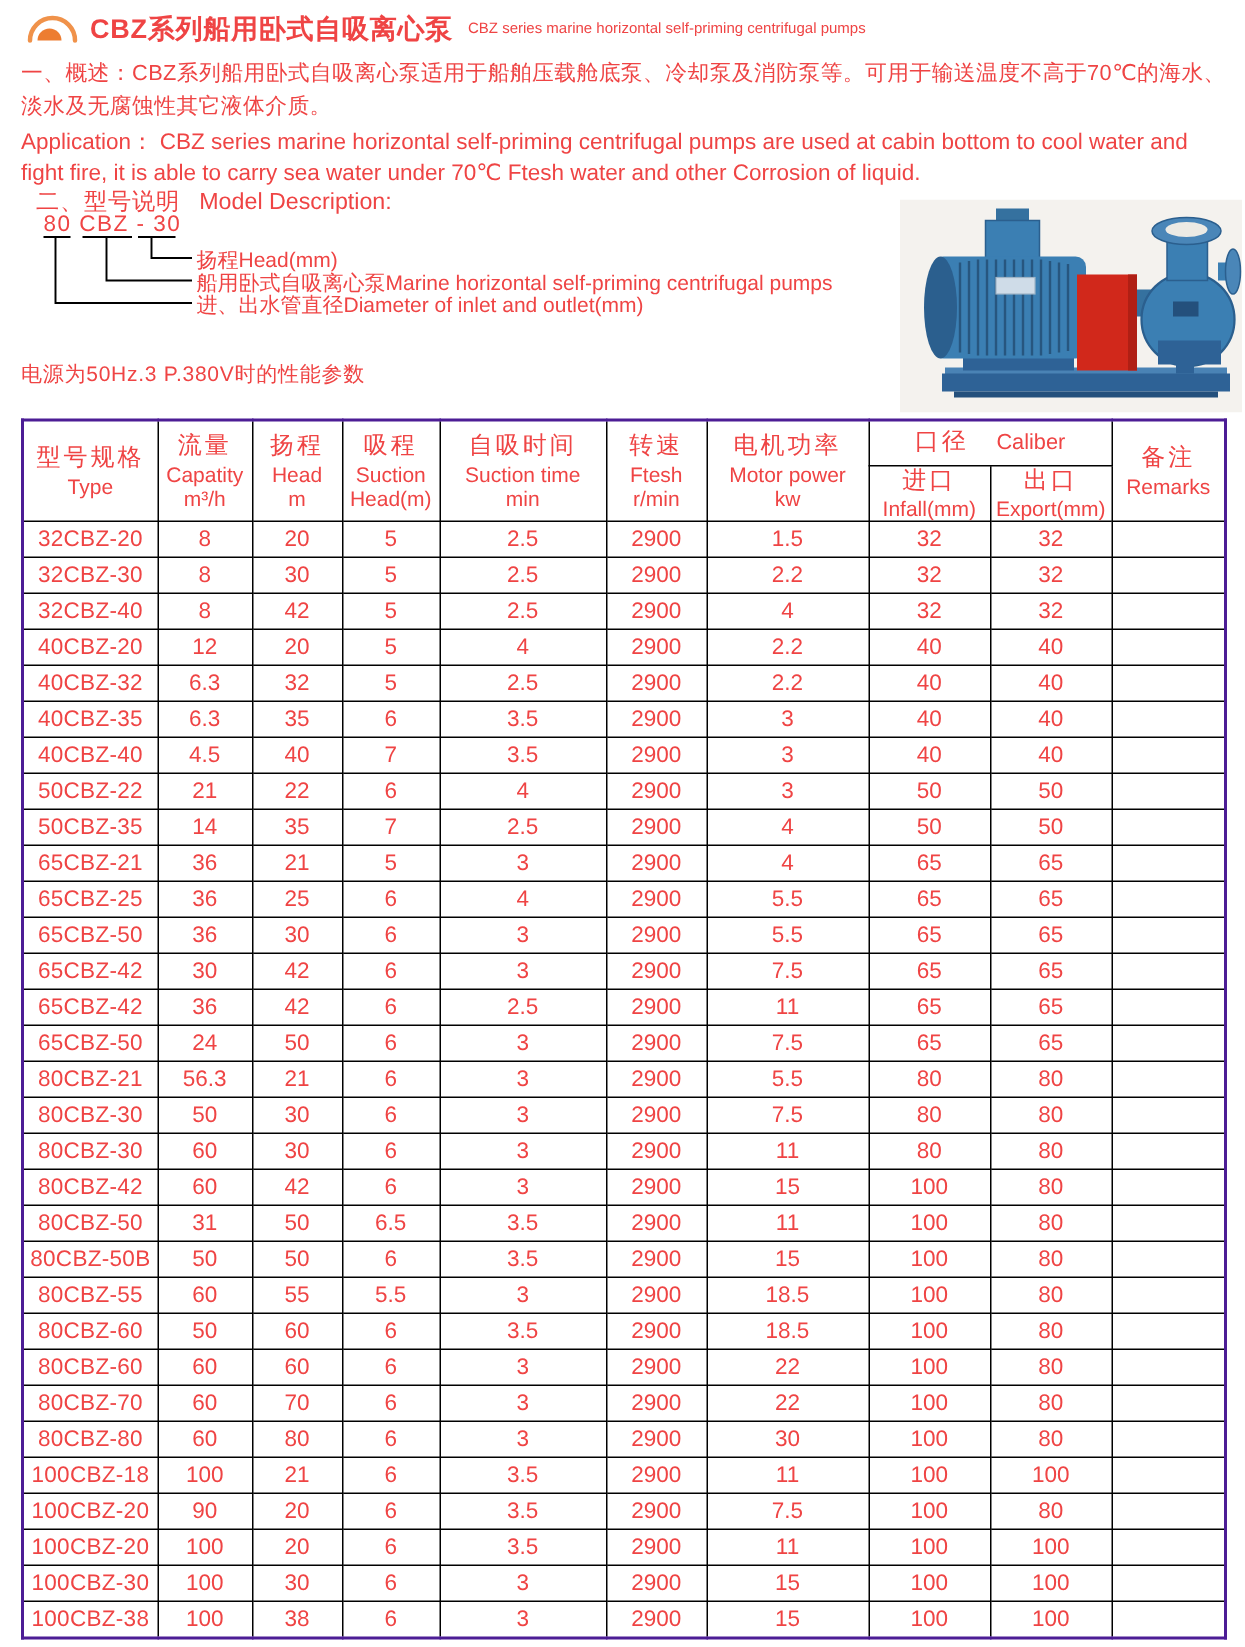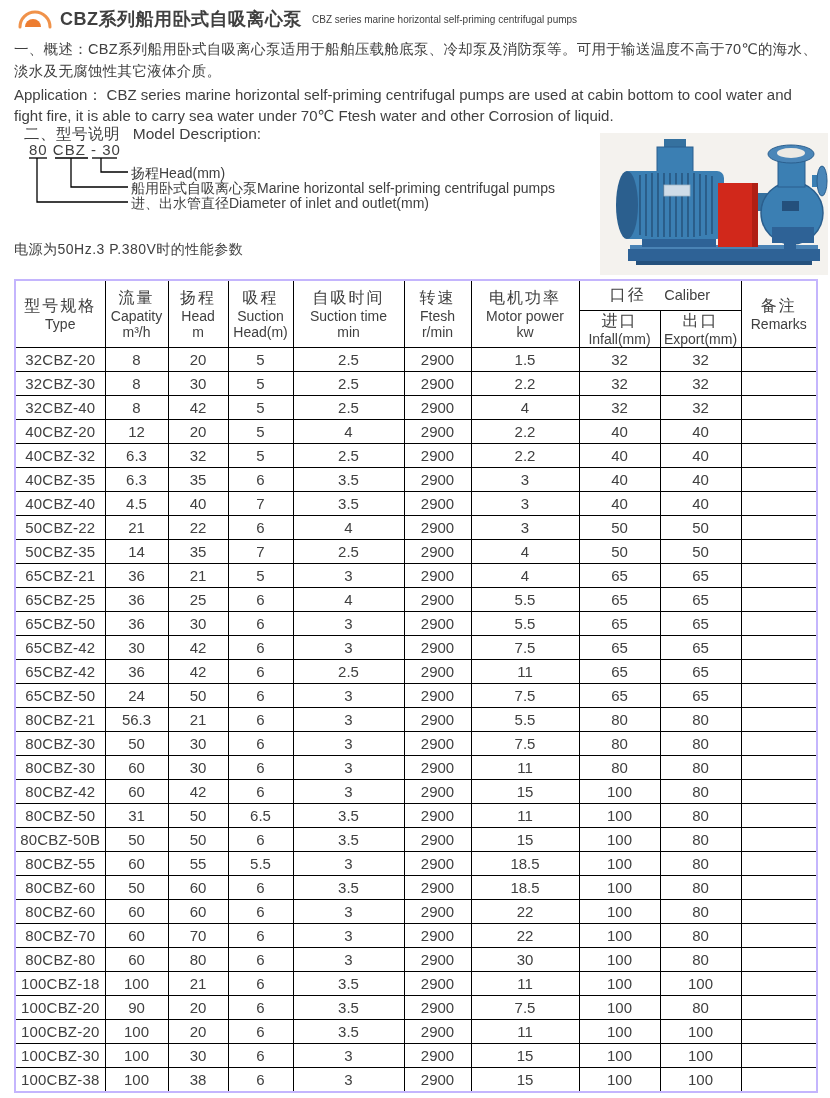--- a/index.html
+++ b/index.html
@@ -1,21 +1,21 @@
 <!DOCTYPE html>
 <html><head>
 <meta charset="utf-8">
 <style>
   html,body{margin:0;padding:0;background:#ffffff;}
   #page{
     position:relative;
     width:830px;height:1098px;
     background:#ffffff;
     font-family:"Liberation Sans","DejaVu Sans",sans-serif;
-    color:#404040;
+    color:#ef4444;
     overflow:hidden;
   }
   
   .doc-header{position:absolute;left:16px;top:6px;width:800px;display:flex;align-items:center;gap:6px;}
   .logo{width:38px;height:26px;flex:0 0 auto;}
   .title-zh{font-size:18px;font-weight:bold;letter-spacing:0.5px;}
   .title-en{font-size:10px;font-weight:normal;margin-left:4px;}
   
   .para{position:absolute;left:14px;width:804px;line-height:22px;}
   .para-zh{top:38px;font-size:14.5px;letter-spacing:0.3px;}
@@ -39,21 +39,21 @@
   table.perf{
     position:absolute;left:14px;top:279px;
     border-collapse:collapse;table-layout:fixed;
     width:802px;
   }
   table.perf th,table.perf td{
     border:1px solid #000;
     text-align:center;vertical-align:middle;
     padding:0;overflow:hidden;
   }
-  table.perf{border:2px solid #c4b5fd;}
+  table.perf{border:2px solid #4c1d95;}
   table.perf thead th{font-weight:normal;}
   .h-zh{font-size:16px;letter-spacing:2px;line-height:20px;}
   .h-en{font-size:14px;line-height:16px;letter-spacing:0;}
   .h-unit{font-size:14px;line-height:16px;}
   .caliber-cell .h-zh,.caliber-cell .h-en{display:inline-block;vertical-align:middle;line-height:26px;}
   .caliber-cell .h-en{margin-left:14px;font-size:14.5px;}
   table.perf tbody td{font-size:15px;height:23px;line-height:23px;}
   table.perf tbody td:first-child{letter-spacing:0.2px;}
 </style>
 </head>

